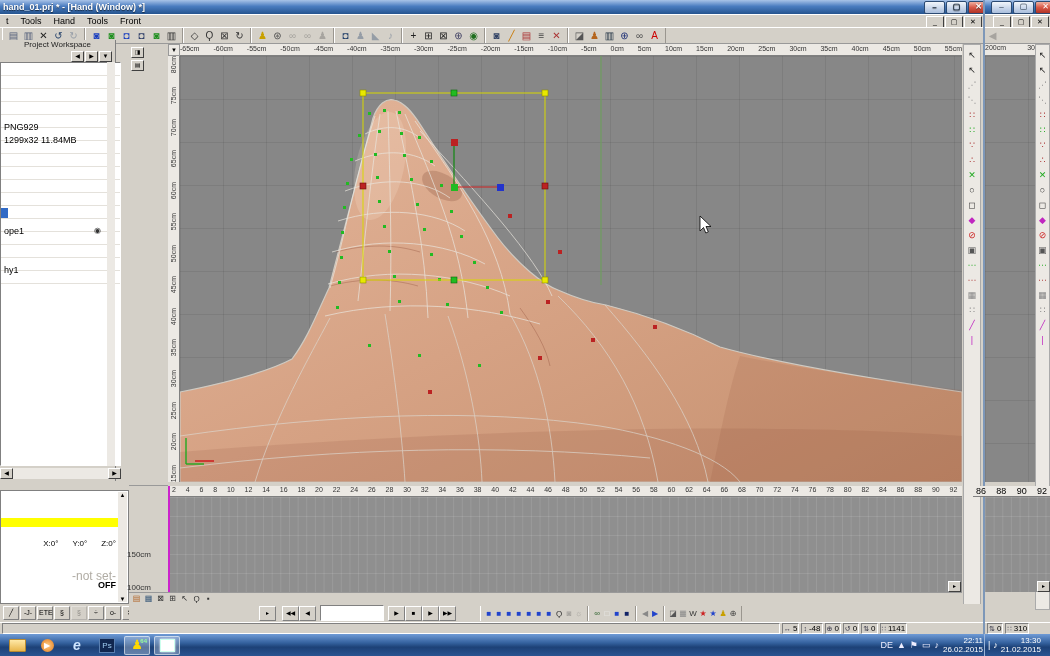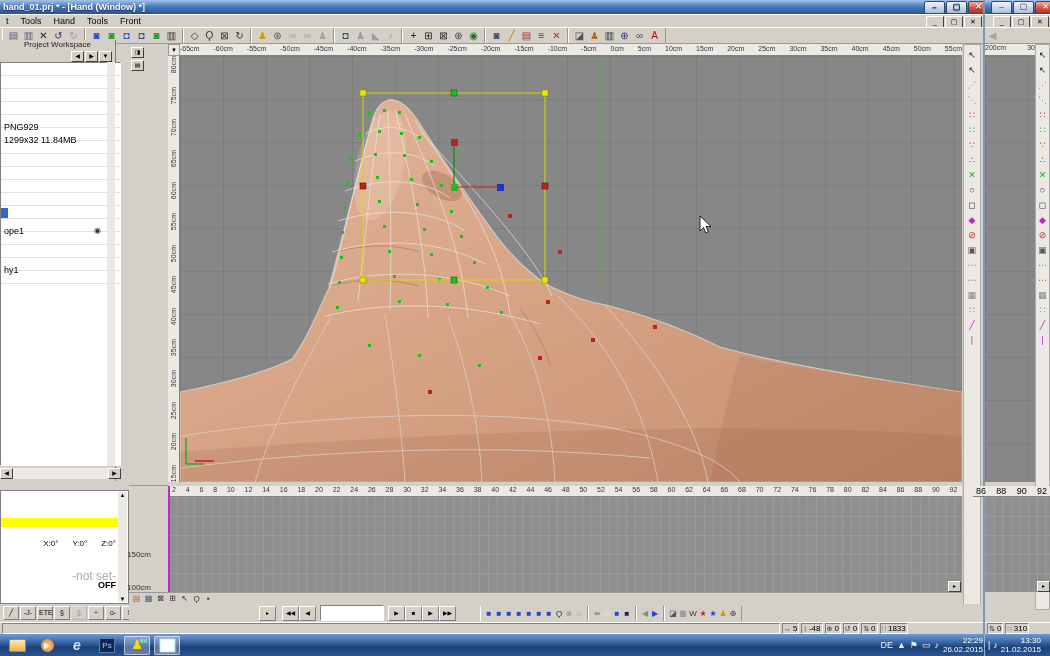--- a/index.html
+++ b/index.html
@@ -690,21 +690,21 @@
       <span class="st-field">
         <span class="g">↺</span>
         <span>0</span>
       </span>
       <span class="st-field">
         <span class="g">⇅</span>
         <span>0</span>
       </span>
       <span class="st-field">
         <span class="g">∷</span>
-        <span>1833</span>
+        <span>1141</span>
       </span>
   </div>
   <div class="abs statusbar2">
     <span class="st-field">
         <span class="g">⇅</span>
         <span>0</span>
       </span>
       <span class="st-field">
         <span class="g">∷</span>
         <span>310</span>
@@ -739,21 +739,21 @@
         </span>
     </span>
   </div>
   <div class="tray">
     <span class="tic">DE</span>
     <span class="tic">▲</span>
     <span class="tic">⚑</span>
     <span class="tic">▭</span>
     <span class="tic">♪</span>
     <span class="clock">
-      <span>22:29</span><br>
+      <span>22:11</span><br>
       <span>26.02.2015</span>
     </span>
   </div>
   <div class="tb-sep"></div>
   <div class="tray2">
     <span class="tic">|</span>
     <span class="tic">♪</span>
     <span class="clock">
       <span>13:30</span><br>
       <span>21.02.2015</span>

